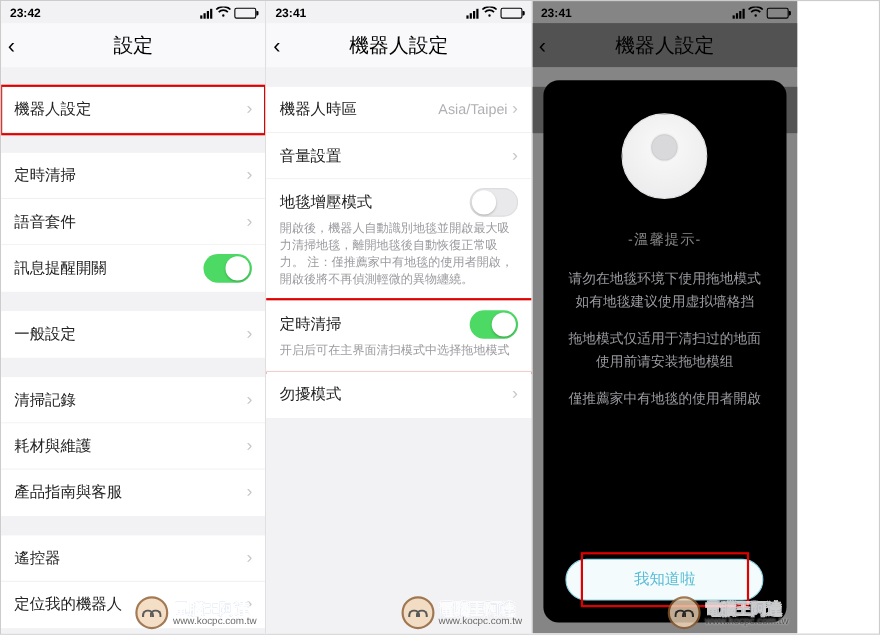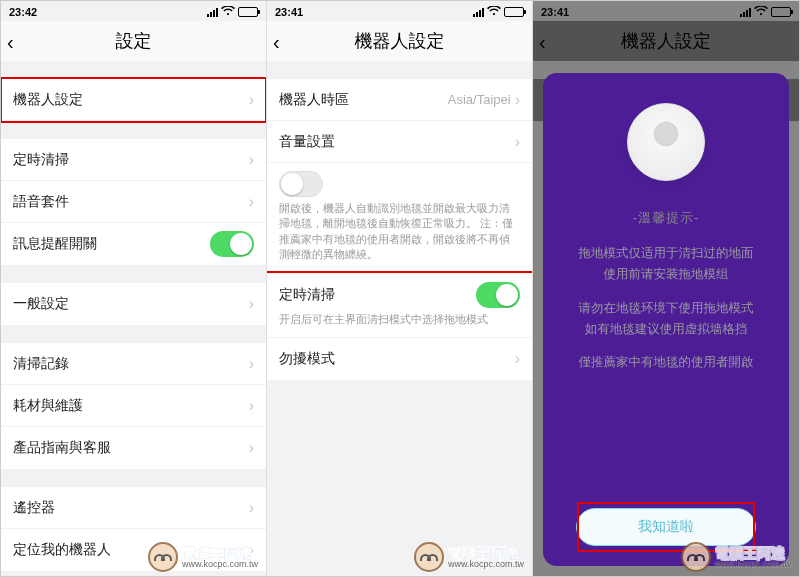--- a/index.html
+++ b/index.html
@@ -7,21 +7,21 @@
     width: 800px;
     height: 577px;
     background: #fff;
     font-family: -apple-system, "Helvetica Neue", Arial, sans-serif;
     position: relative;
     overflow: hidden;
     border: 1px solid #ccc;
   }
   .screens {
     display: flex;
-    width: 798px;
+    width: 724px;
     height: 575px;
   }
   .screen {
     width: 266px;
     height: 575px;
     background: #f2f2f4;
     position: relative;
     overflow: hidden;
     border-right: 1px solid #ddd;
   }
@@ -104,21 +104,21 @@
 
   .redbox { position:absolute; border:2px solid #e00000; pointer-events:none; }
 
   
   .dim {
     position:absolute; inset:0; background:rgba(0,0,0,.45);
   }
   .modal {
     position:absolute;
     left:10px; right:10px; top:72px; bottom:10px;
-    background:#4c1d95;
+    background:#000000;
     border-radius:14px;
     display:flex; flex-direction:column;
     align-items:center;
     padding: 18px 14px 12px 14px;
   }
   .robo-img {
     width:90px; height:90px;
     display:flex; align-items:center; justify-content:center;
     margin-top:6px;
   }
@@ -314,20 +314,21 @@
         <span class="label">機器人時區</span>
         <span class="value">Asia/Taipei</span>
         <span class="chev">›</span>
       </div>
       <div class="row">
         <span class="label">音量設置</span>
         <span class="chev">›</span>
       </div>
       <div class="row withdesc">
         <div class="top">
+          <span class="label">地毯增壓模式</span>
           <span class="toggle off">
               <span class="knob"></span>
             </span>
         </div>
         <div class="desc">開啟後，機器人自動識別地毯並開啟最大吸力清掃地毯，離開地毯後自動恢復正常吸力。
 注：僅推薦家中有地毯的使用者開啟，開啟後將不再偵測輕微的異物纏繞。</div>
       </div>
       <div class="row withdesc" style="position:relative;">
         <div class="top">
           <span class="label">定時清掃</span>
@@ -384,26 +385,26 @@
       </div>
     </div>
 
     <div class="dim"></div>
     <div class="modal">
       <div class="robo-img">
         <div class="robo"></div>
       </div>
       <div class="h">-溫馨提示-</div>
       <div class="p">
+        <span>请勿在地毯环境下使用拖地模式</span><br>
+        <span>如有地毯建议使用虚拟墙格挡</span>
+      </div>
+      <div class="p">
         <span>拖地模式仅适用于清扫过的地面</span><br>
         <span>使用前请安装拖地模组</span>
-      </div>
-      <div class="p">
-        <span>请勿在地毯环境下使用拖地模式</span><br>
-        <span>如有地毯建议使用虚拟墙格挡</span>
       </div>
       <div class="p">僅推薦家中有地毯的使用者開啟</div>
       <div style="position:relative; width:100%; display:flex; justify-content:center; margin-top:auto;">
         <div class="ok">
           <span>我知道啦</span>
         </div>
         <div class="redbox" style="left:20px;right:20px;top:-6px;height:50px;"></div>
       </div>
     </div>
 

